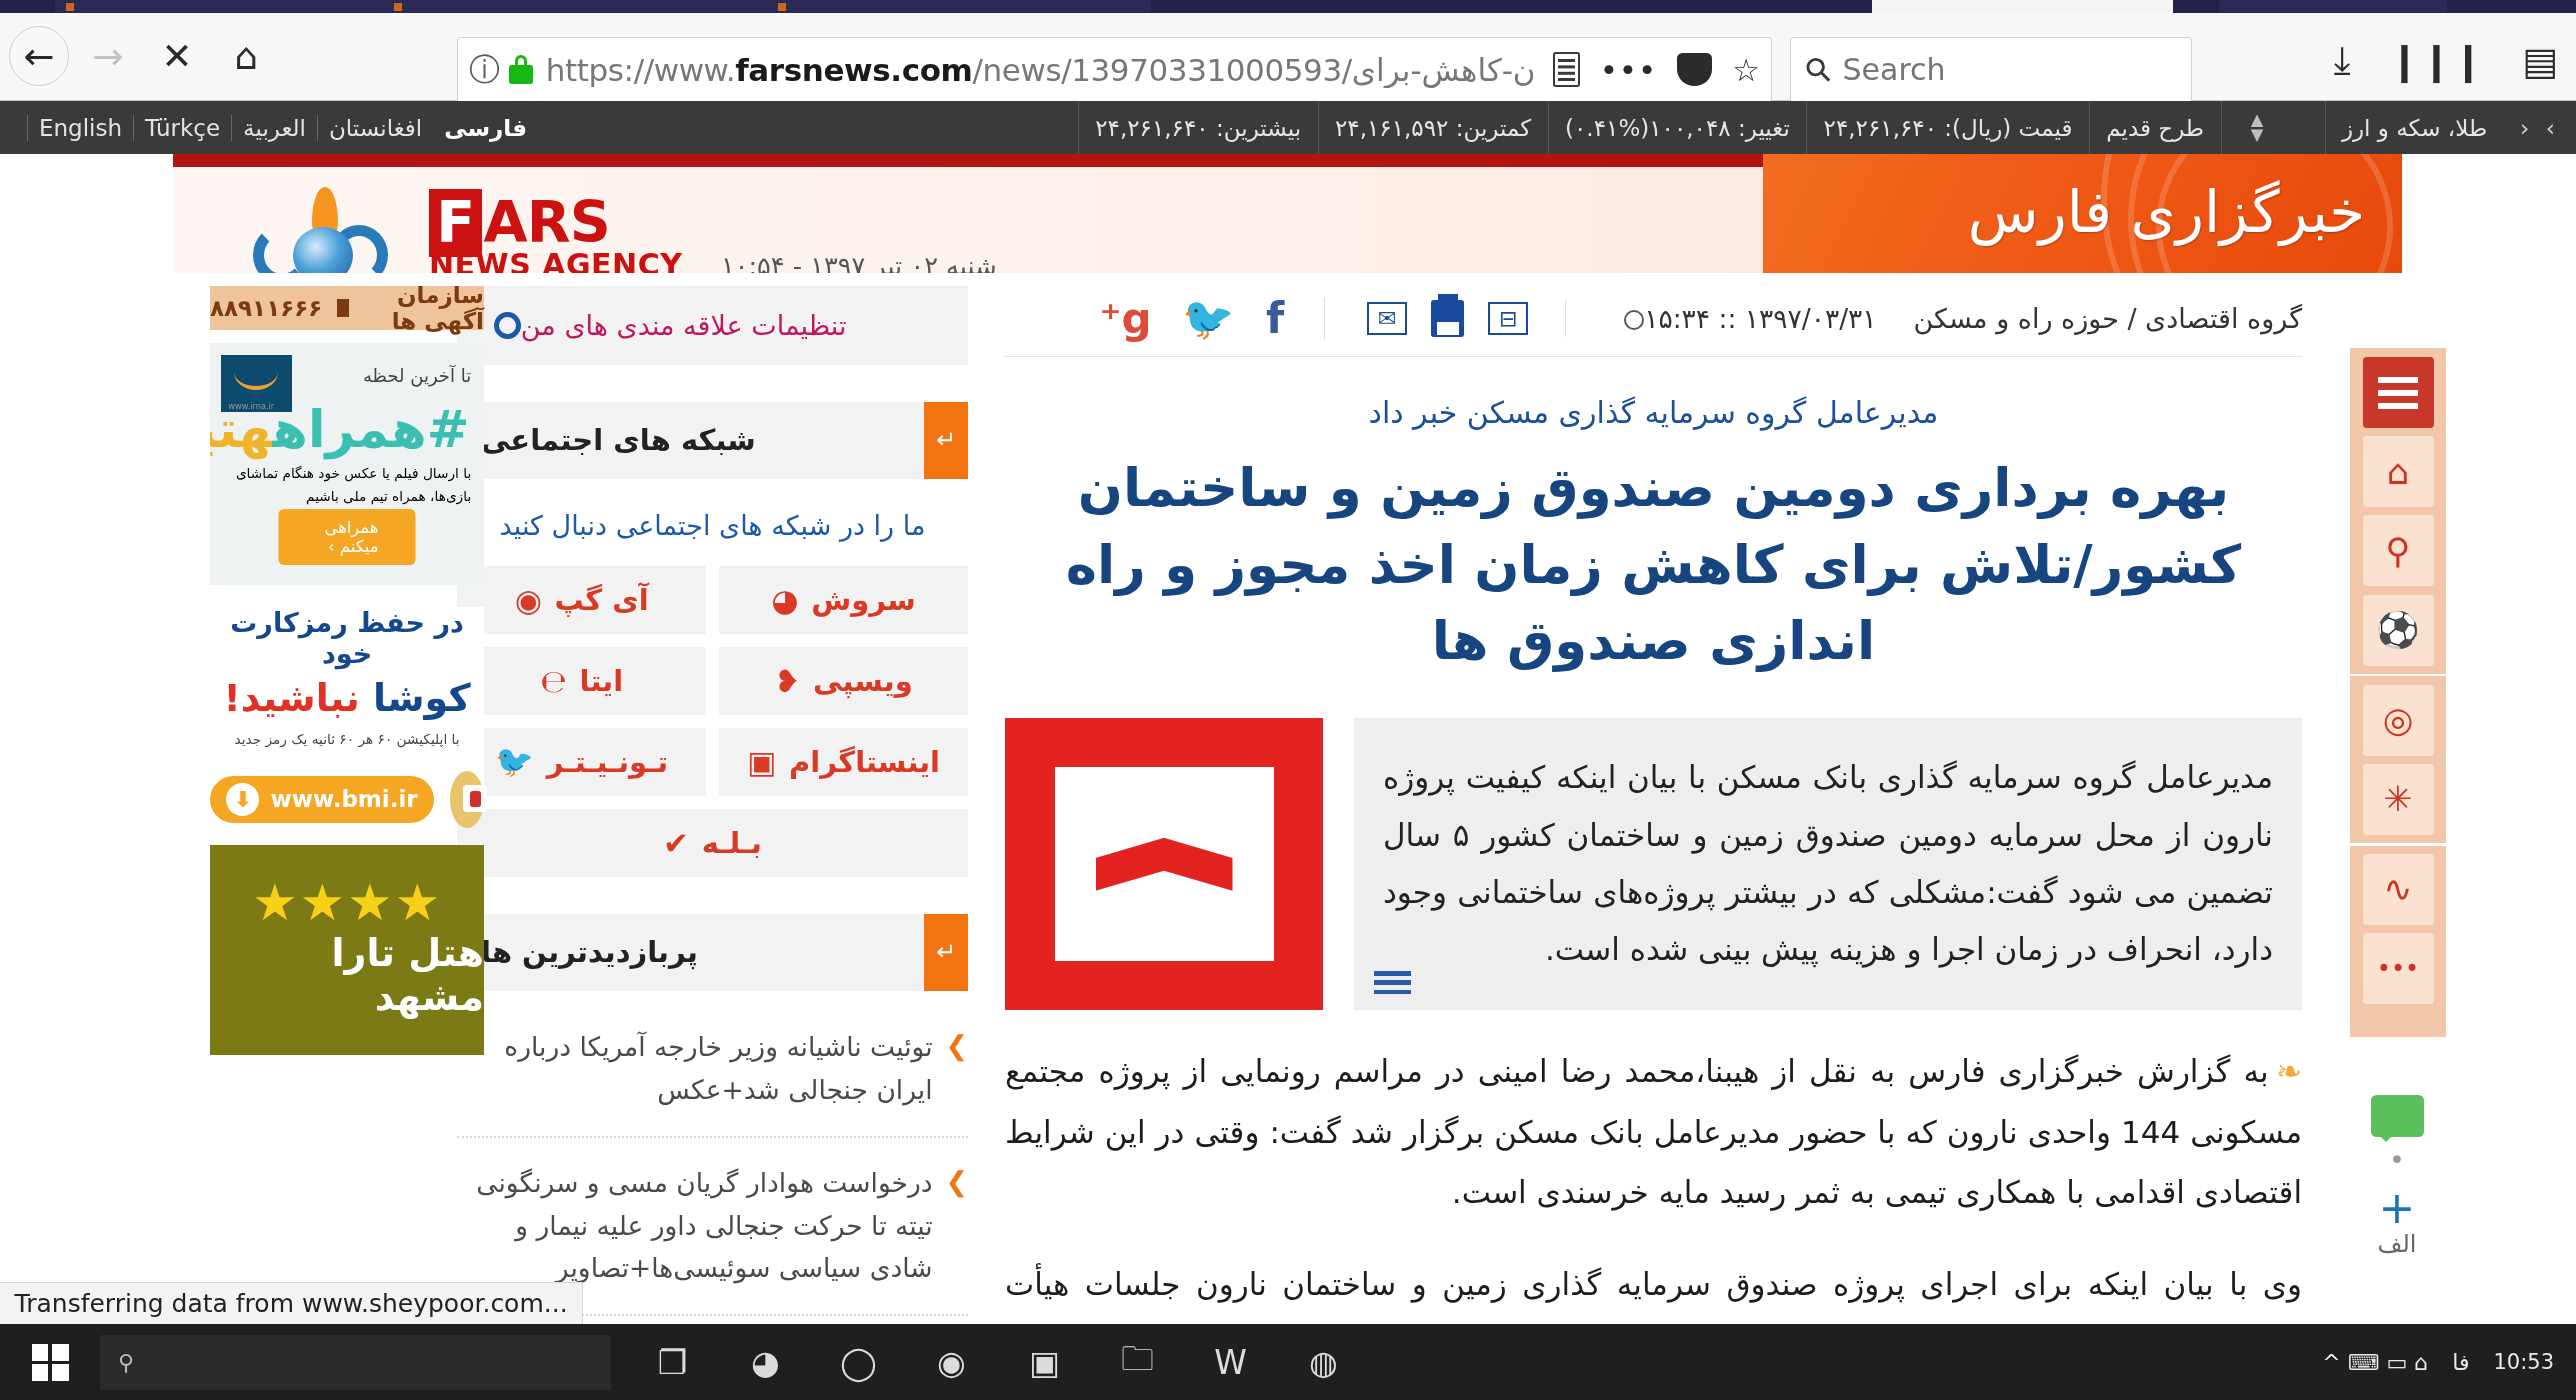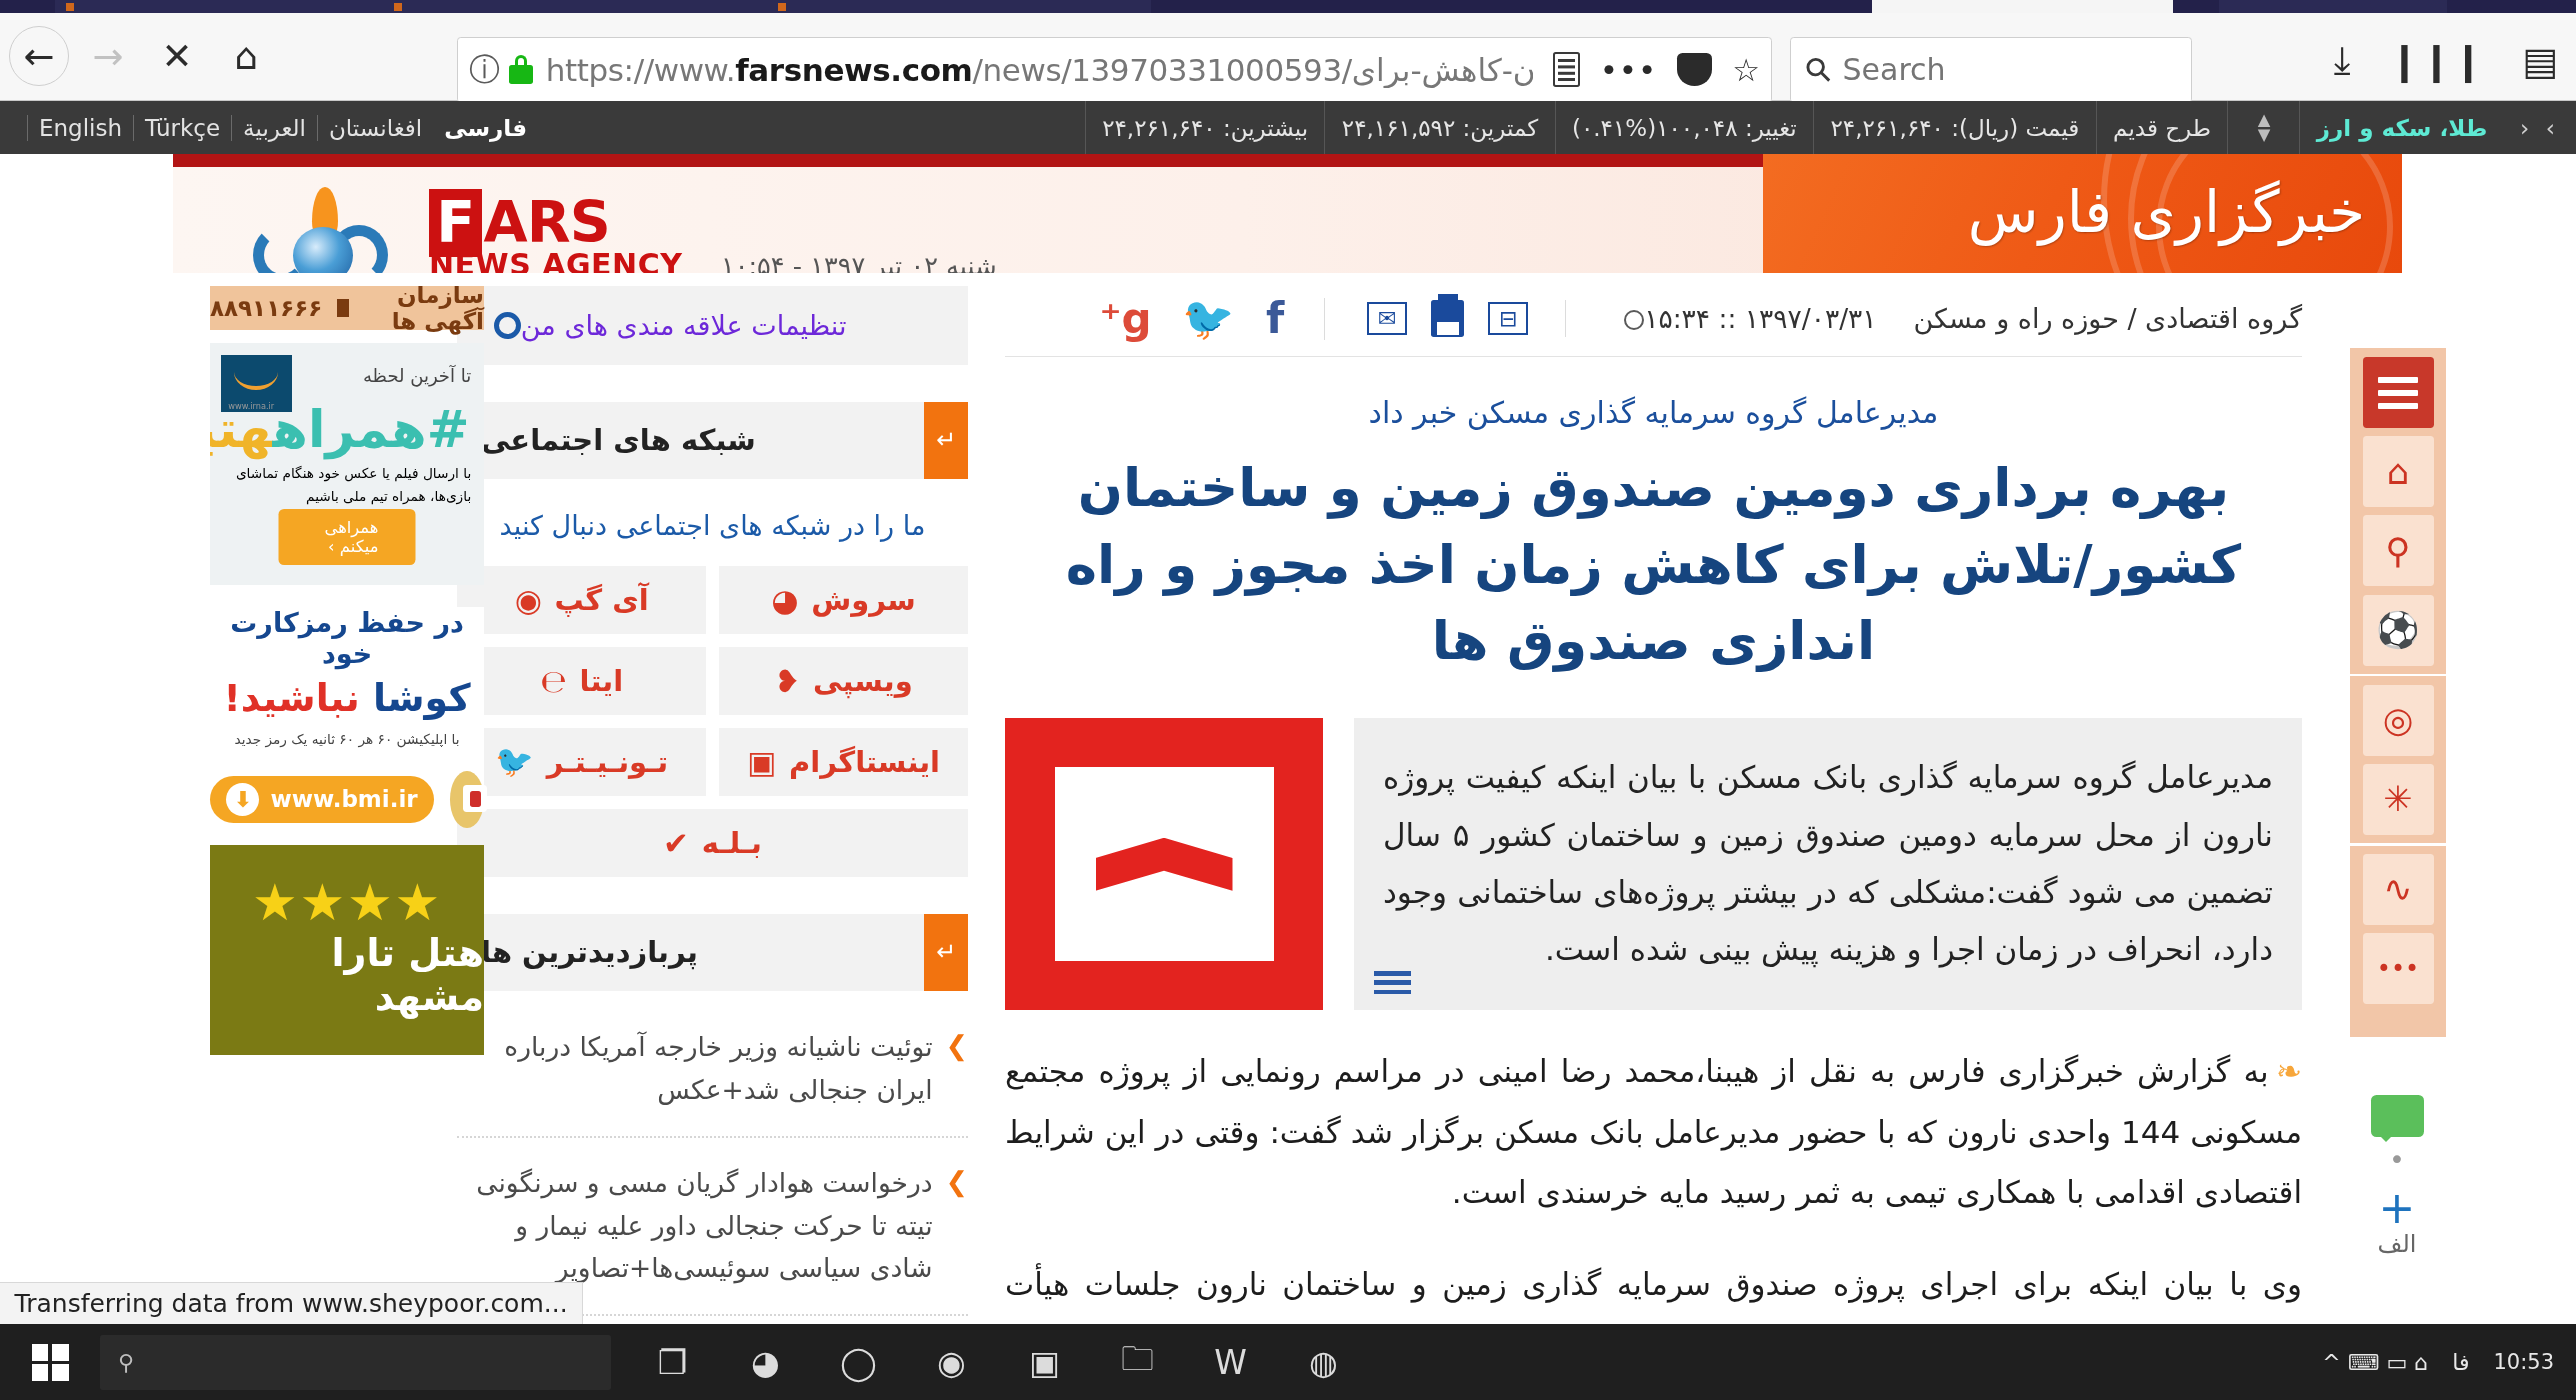--- a/index.html
+++ b/index.html
@@ -73,21 +73,21 @@
   
   .sitetop {
     position:absolute; left:0; top:101px; width:2576px; height:53px;
     background:#3a3a3a; color:#e6e6e6;
     display:flex; align-items:center; direction:rtl;
     font-size:23px;
   }
   .sitetop .seg { padding:0 16.4px; border-left:0.9px solid #565656; height:53px; display:flex; align-items:center; white-space:nowrap;}
   .sitetop .seg.noborder { border-left:none; }
   .sitetop .arrows { color:#cfcfcf; letter-spacing:4.6px; }
-  .sitetop .gold { color:#5eead4; font-weight:bold; }
+  .sitetop .gold { color:#e5e5e5; font-weight:normal;margin-left:32px; }
   .spinner { display:inline-flex; flex-direction:column; margin:0 12.8px; color:#bdbdbd; font-size:16.4px; line-height:0.9;}
   .langs { margin-right:auto; display:flex; align-items:center; gap:0; padding-left:27px; }
   .langs a { color:#e3e3e3; padding:0 11px; border-left:0.9px solid #6a6a6a; font-size:23px; white-space:nowrap;}
   .langs a.active { color:#ffffff; font-weight:bold; border-left:none; }
 
   
   .siteheader {
     position:absolute; left:173px; top:154px; width:2229px; height:119px;
     background:#b21414; overflow:hidden;
   }
@@ -222,21 +222,21 @@
   .art-para {
     font-size:31px; line-height:1.95; color:#1d1d1d; text-align:justify;
     direction:rtl; margin-top:31px;
   }
   .para-bullet { color:#f7a63a; margin-left:7.3px; }
 
   
   .midbar { position:absolute; right:1434px; top:12.8px; width:511px; direction:rtl; }
   .mid-pref {
     background:#f2f2f2; height:79px; display:flex; align-items:center; justify-content:flex-end;
-    padding-left:24px; font-size:27px; color:#6d28d9;
+    padding-left:24px; font-size:27px; color:#be185d;
   }
   .gearico { width:27px; height:27px; border:5.5px solid #1b5aa8; border-radius:50%; margin-left:12.8px; }
   .sec-head {
     margin-top:37px; height:77px; background:#f2f2f2; display:flex; align-items:center;
     justify-content:flex-end; padding-left:24px; position:relative;
   }
   .sec-head .label { font-size:29px; font-weight:bold; color:#222; }
   .sec-head .tab {
     position:absolute; right:0; top:0; width:44px; height:77px; background:#f2730f;
     display:flex; align-items:center; justify-content:center; color:#fff; font-size:24px;

